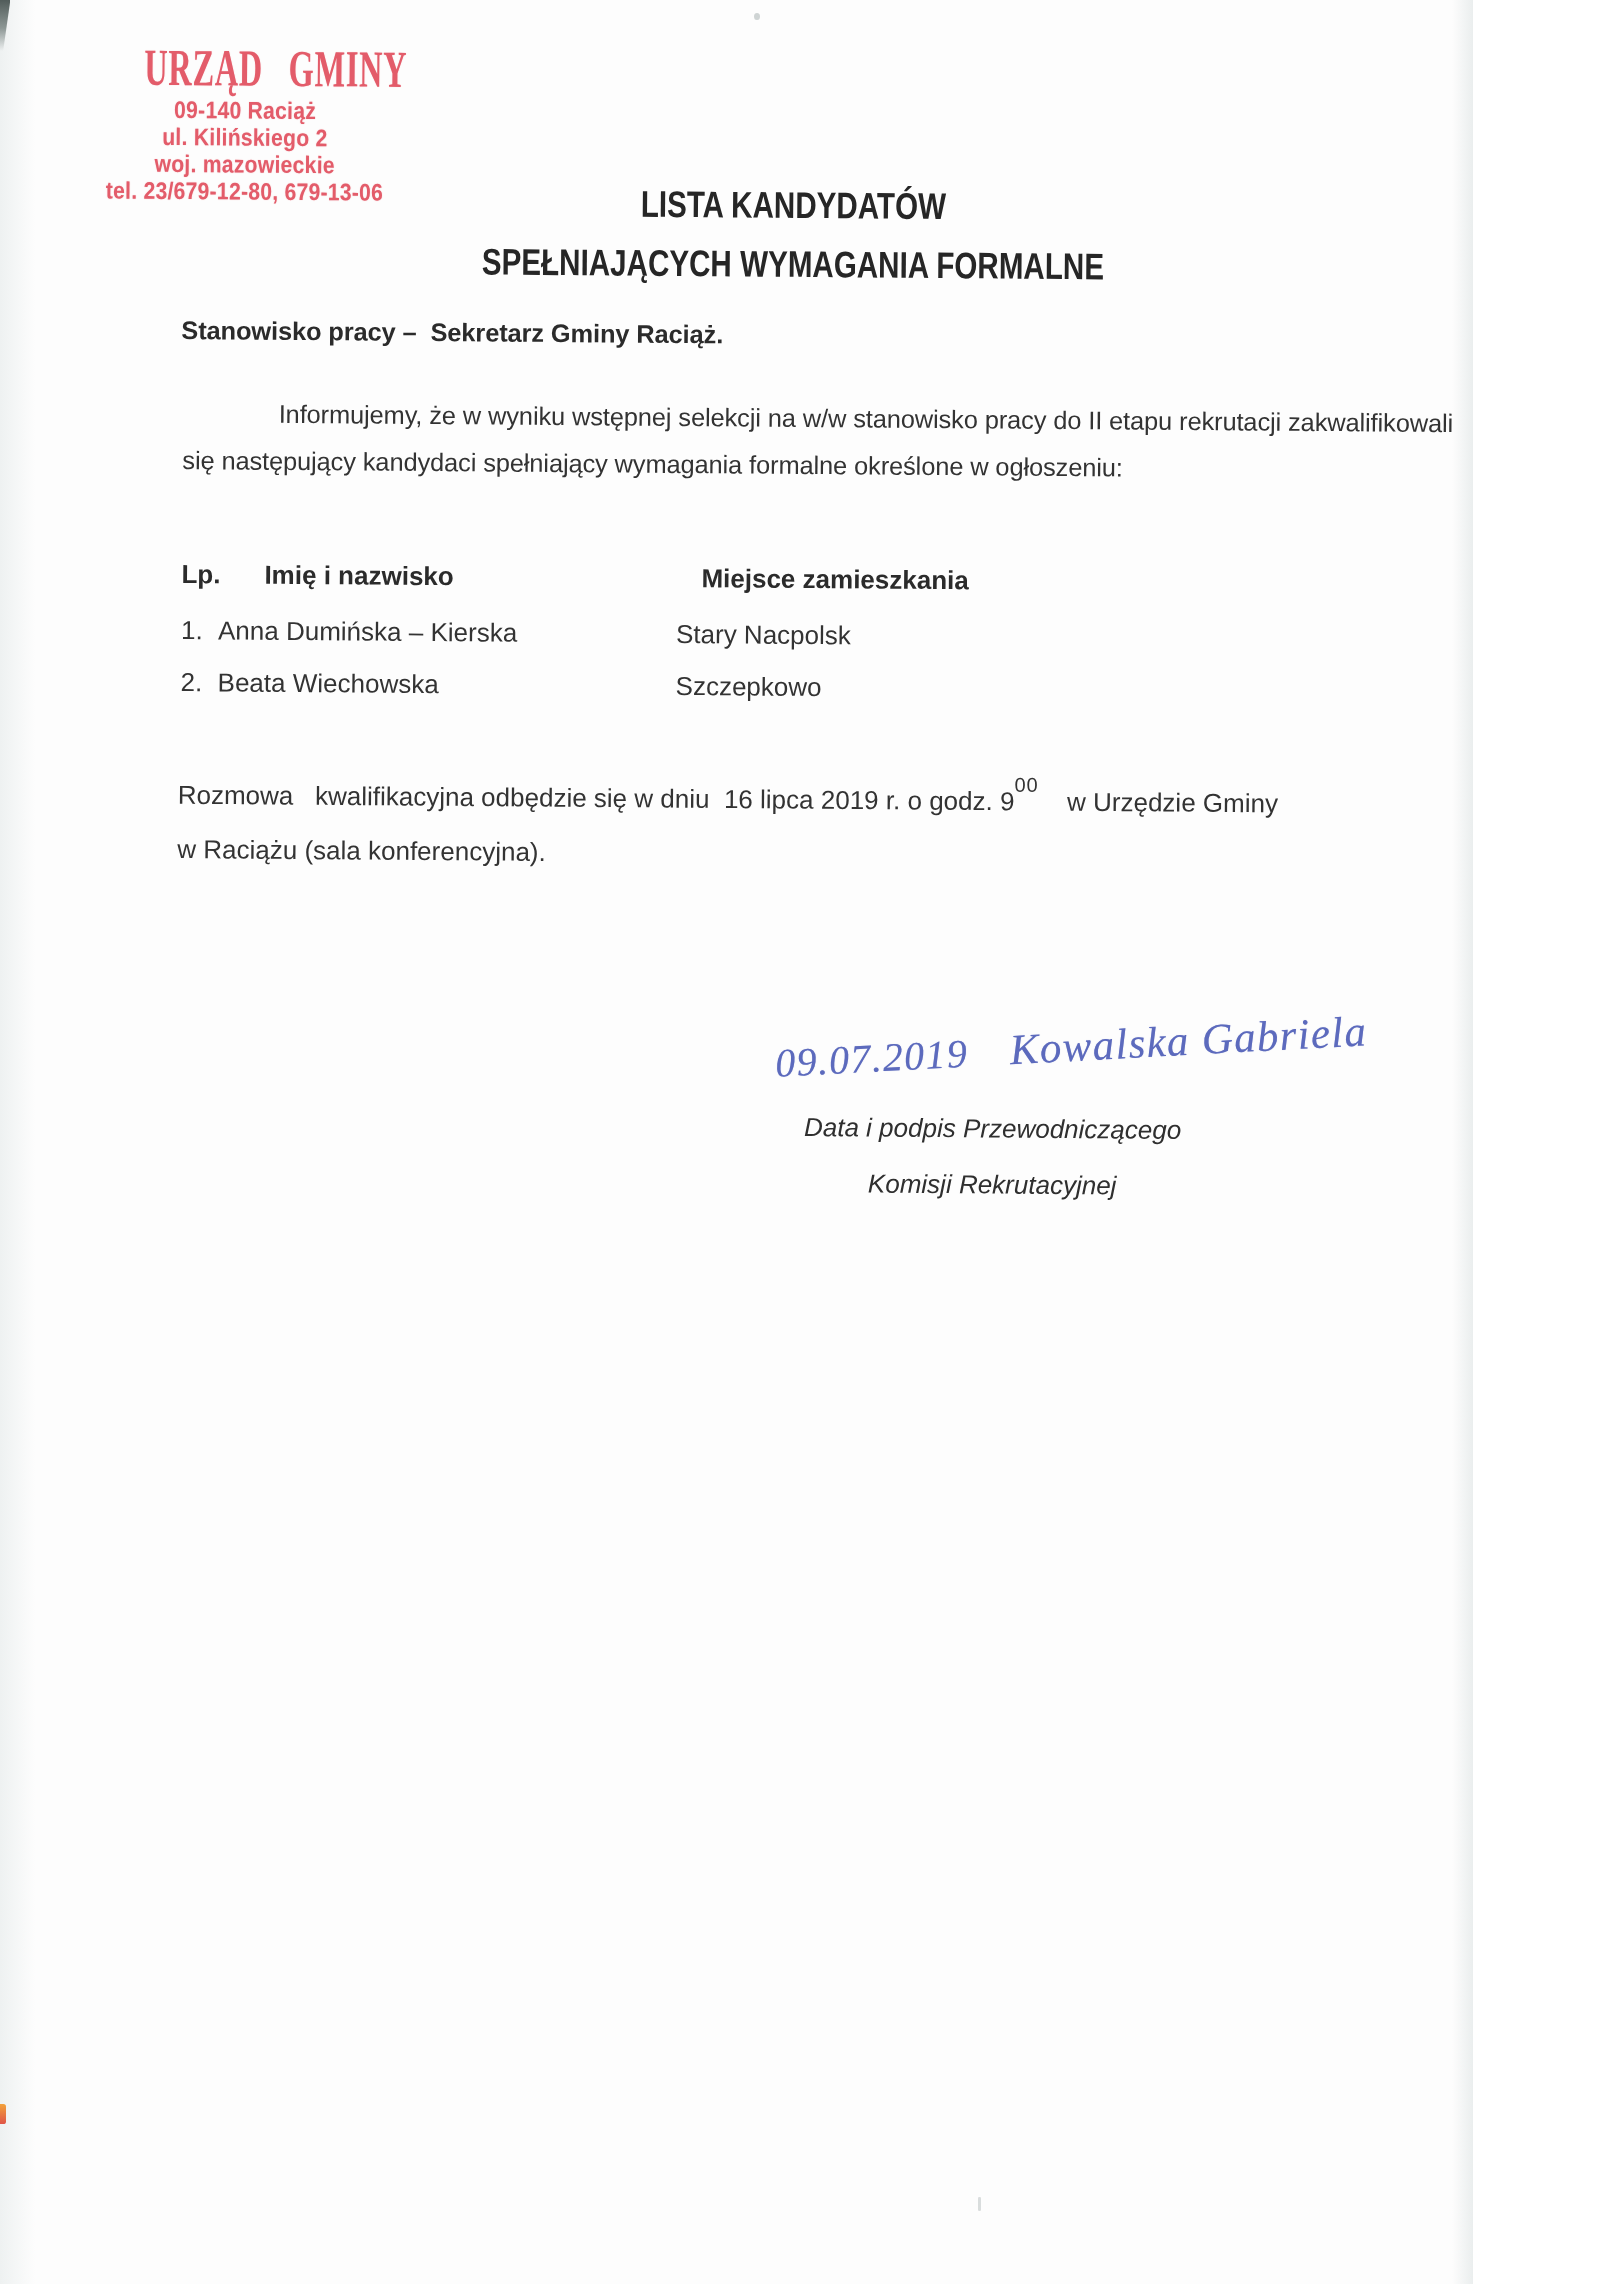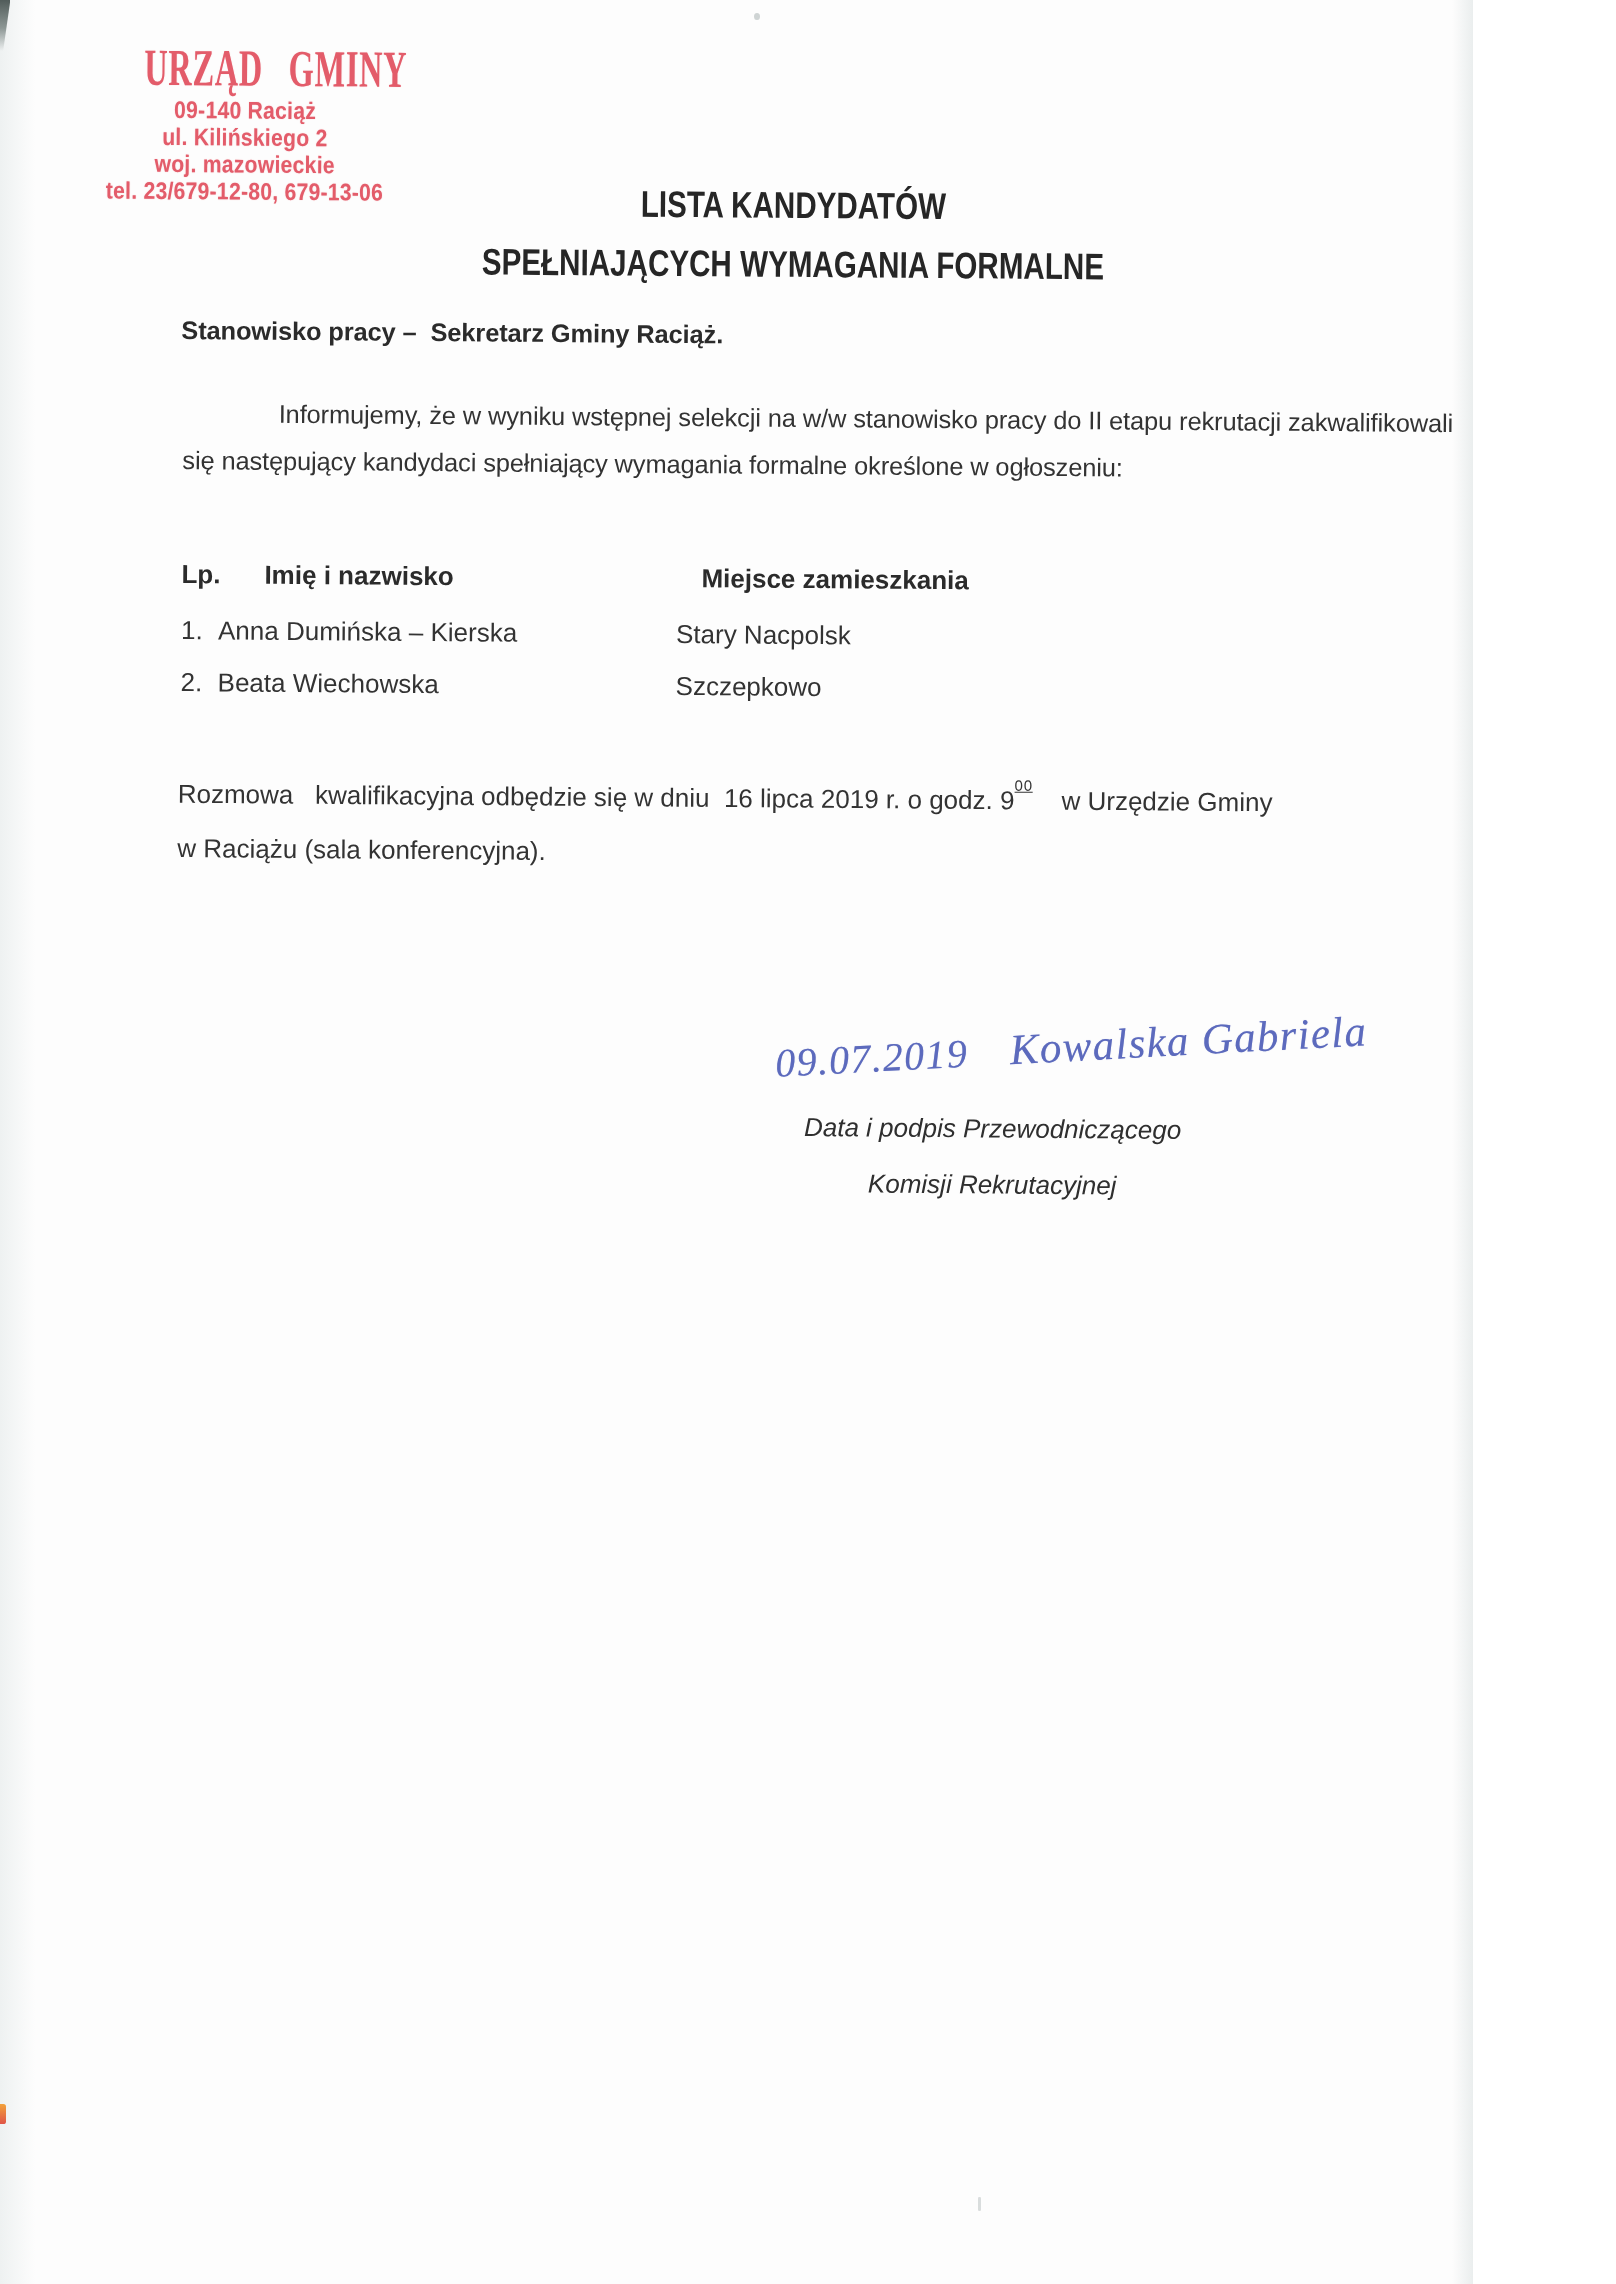--- a/index.html
+++ b/index.html
@@ -105,21 +105,21 @@
   .c-no1{left:0;top:56px;}    .c-name1{left:37px;top:56px;}  .c-place1{left:495px;top:56px;}
   .c-no2{left:0;top:108px;}   .c-name2{left:37px;top:108px;} .c-place2{left:495px;top:108px;}
   
   .meeting{
     position:absolute;left:184px;top:777px;width:1291px;
     font-size:26px;color:#333;
   }
   .meeting .m-line1{white-space:pre-wrap;line-height:31px;}
   .meeting .m-line2{white-space:pre-wrap;line-height:31px;margin-top:23.5px;}
   .meeting sup{
-    font-size:15px;position:relative;top:-9px;letter-spacing:0.7px;text-decoration:underline;
+    font-size:20px;position:relative;top:-9px;letter-spacing:0.7px;
   }
   
   .signature-hand{
     position:absolute;left:785px;top:1038px;width:684px;
     font-family:"Liberation Serif",serif;font-style:italic;
     color:var(--signature-blue,#5c6abd);
     font-size:40px;letter-spacing:1.3px;
     transform:rotate(-3.5deg);transform-origin:0 100%;
     white-space:nowrap;
     text-shadow:0 0 0.7px rgba(90,105,190,.5);

